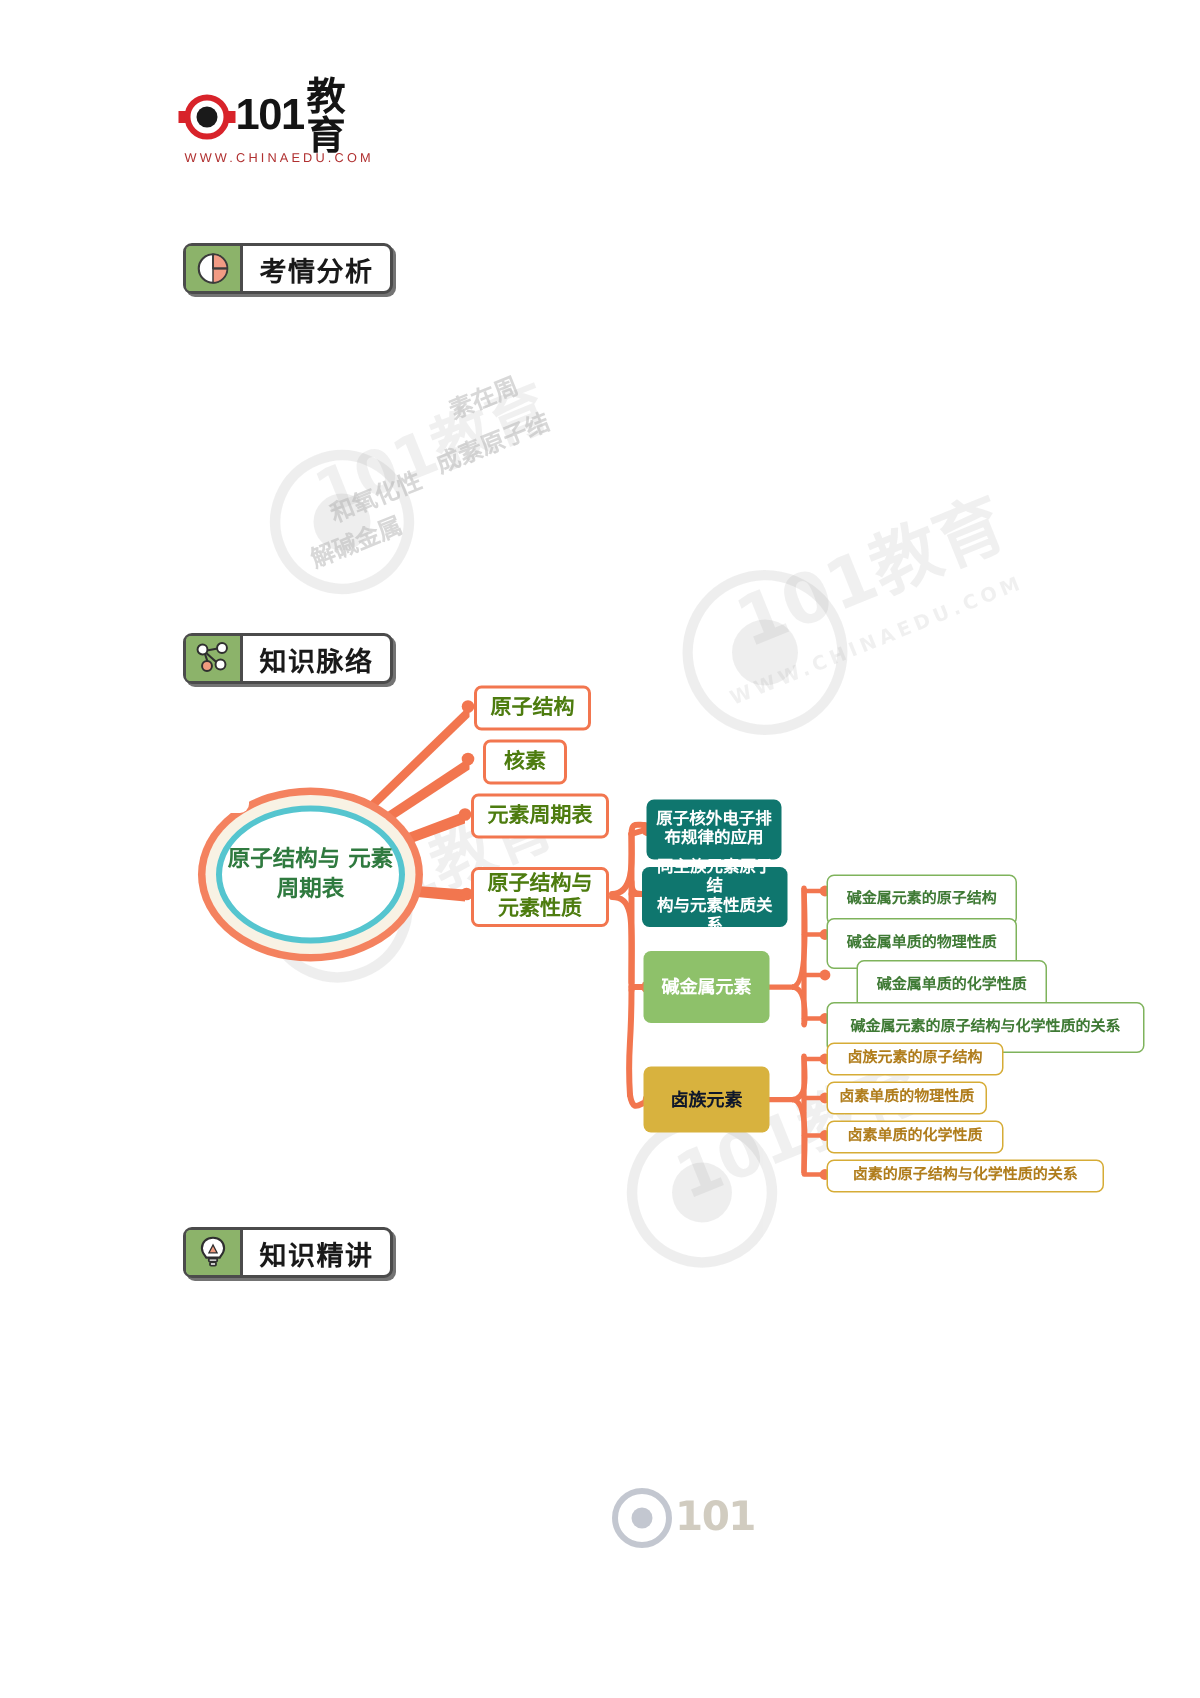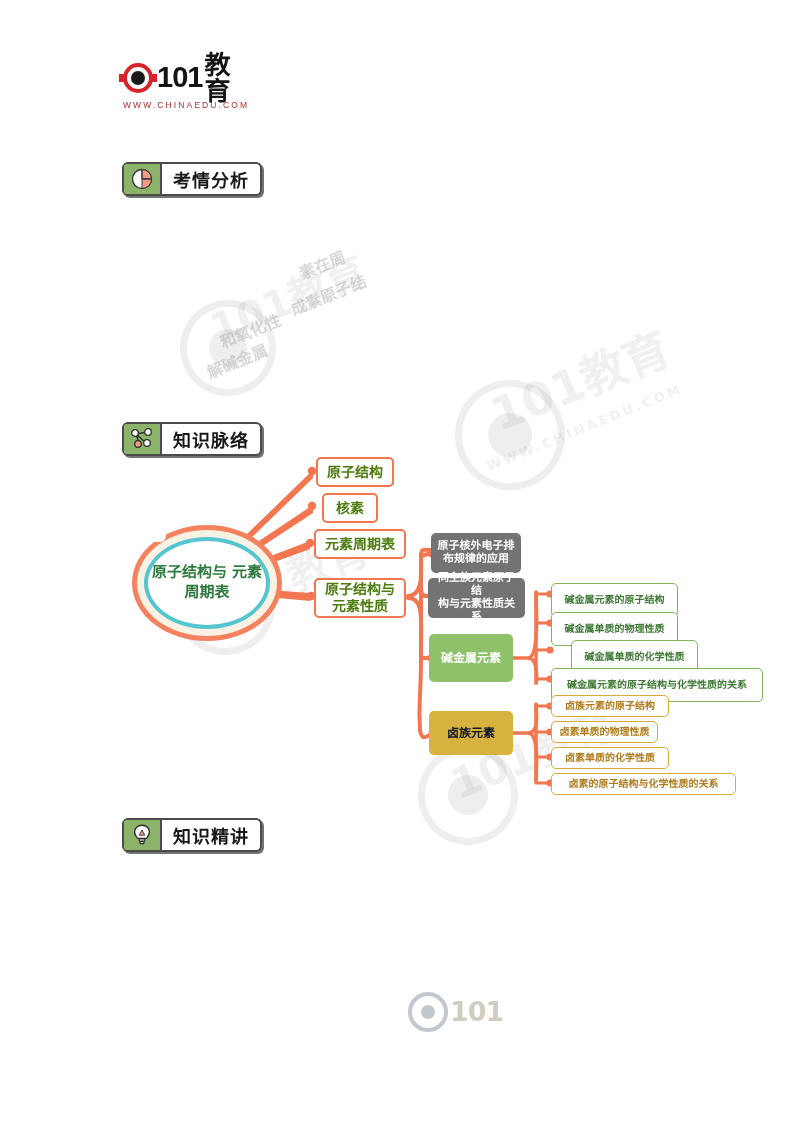--- a/index.html
+++ b/index.html
@@ -178,21 +178,21 @@
     border-radius: 5px;
     color: #4d7c0f;
     font-size: 14px;
     font-weight: 700;
     padding: 13px 6px;
     z-index: 5;
   }
 
   
   .n-cyan {
-    background: #737373;
+    background: #0f766e;
     border-radius: 5px;
     color: #ffffff;
     font-size: 11px;
     font-weight: 700;
     padding: 4px 6px;
     z-index: 5;
   }
   
   .n-green {
     background: #8ec16a;

